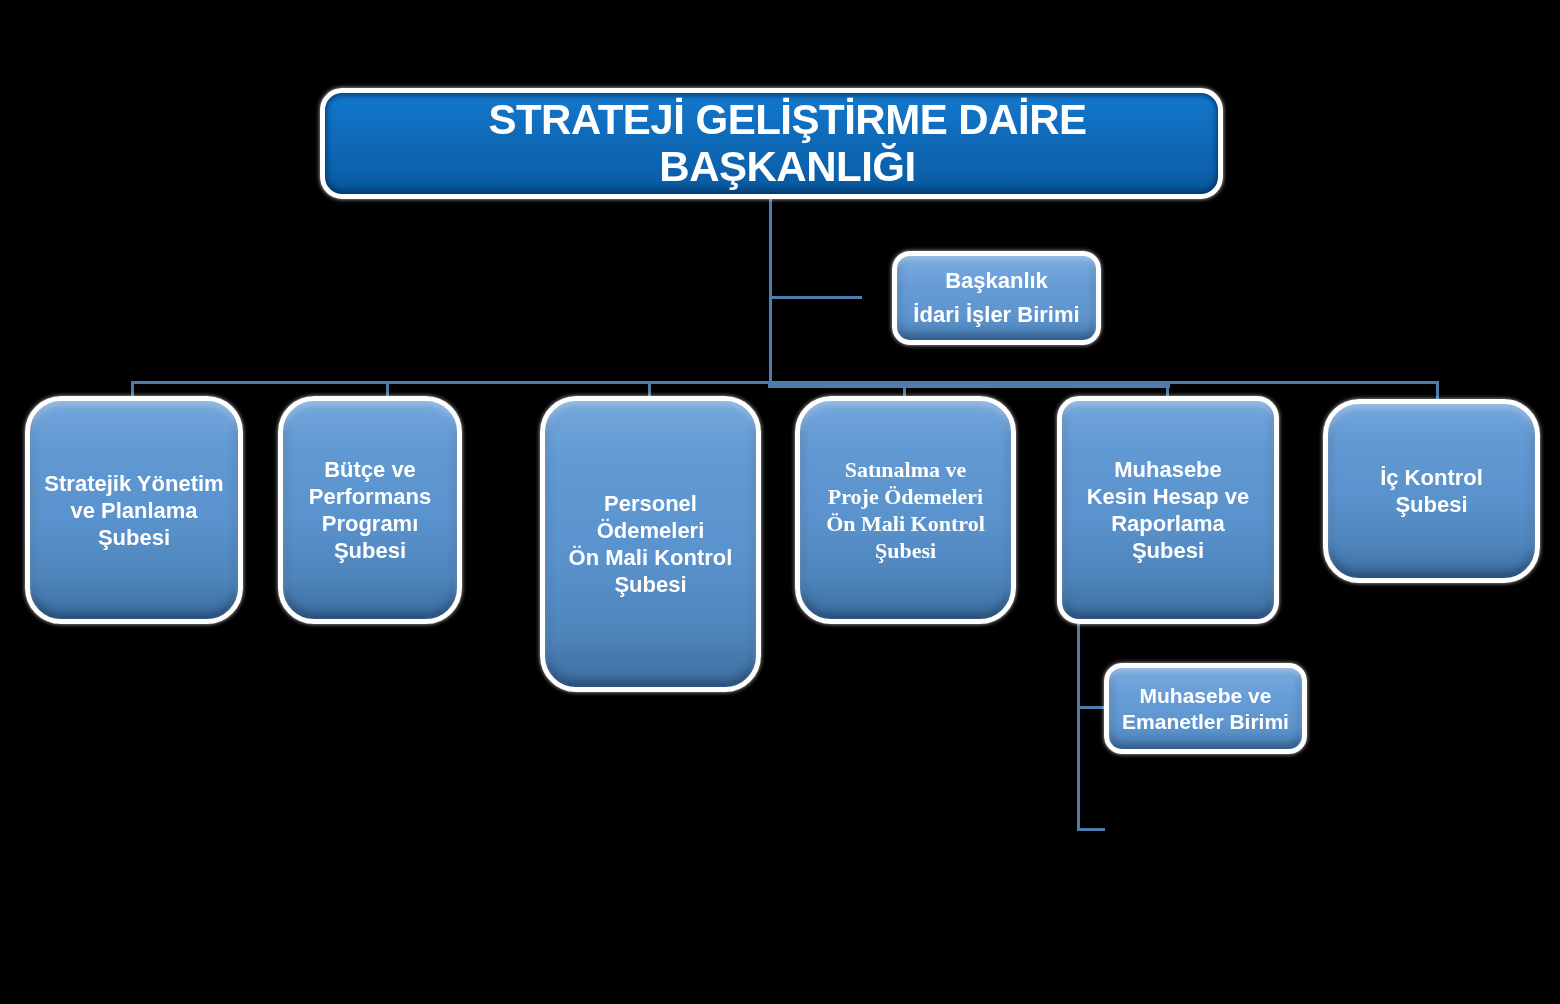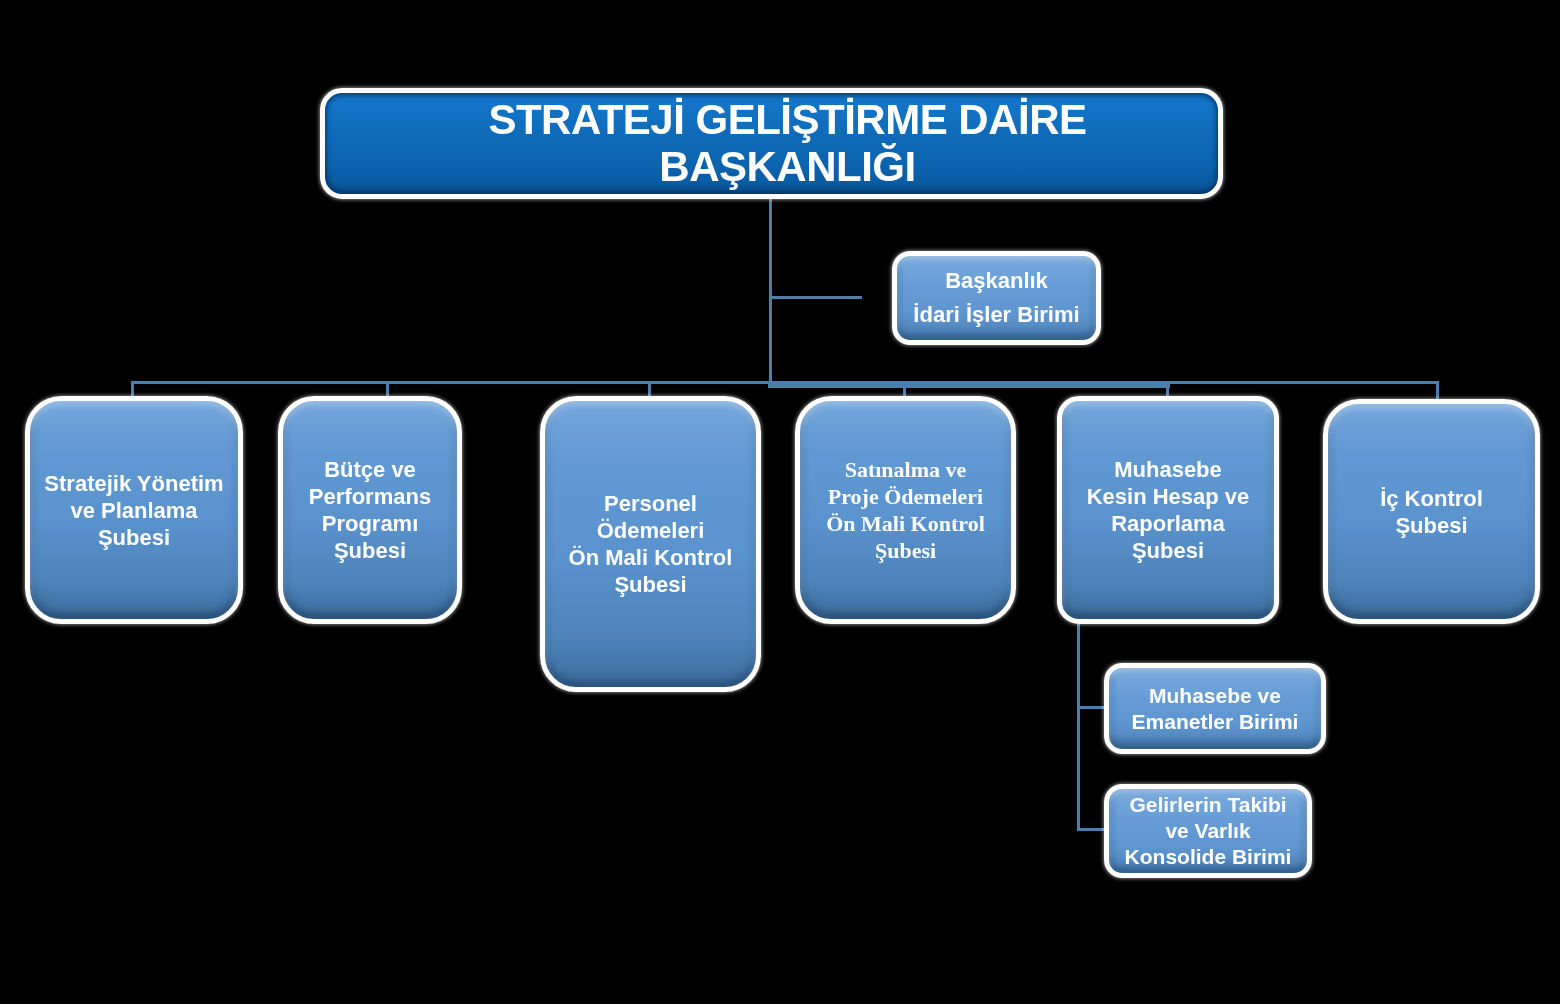--- a/index.html
+++ b/index.html
@@ -130,28 +130,23 @@
 Proje Ödemeleri
 Ön Mali Kontrol
 Şubesi</span>
   </div>
   <div class="node branch" style="left:1057px; top:396px; width:222px; height:228px;border-radius:22px;">
     <span class="label">Muhasebe
 Kesin Hesap ve
 Raporlama
 Şubesi</span>
   </div>
-  <div class="node branch" style="left:1323px; top:399px; width:217px; height:225px;">
+  <div class="node branch" style="left:1323px; top:399px; width:217px; height:184px;">
     <span class="label">İç Kontrol
 Şubesi</span>
   </div>
 
-  <div class="node small sub" style="left:1104px; top:663px; width:222px; height:91px;">
+  <div class="node small sub" style="left:1104px; top:663px; width:203px; height:91px;">
     <span class="label">Muhasebe ve
 Emanetler Birimi</span>
-  </div>
-  <div class="node small sub" style="left:1104px; top:784px; width:208px; height:94px;">
-    <span class="label">Gelirlerin Takibi
-ve Varlık
-Konsolide Birimi</span>
   </div>
 
 </div>
 
 </body></html>

